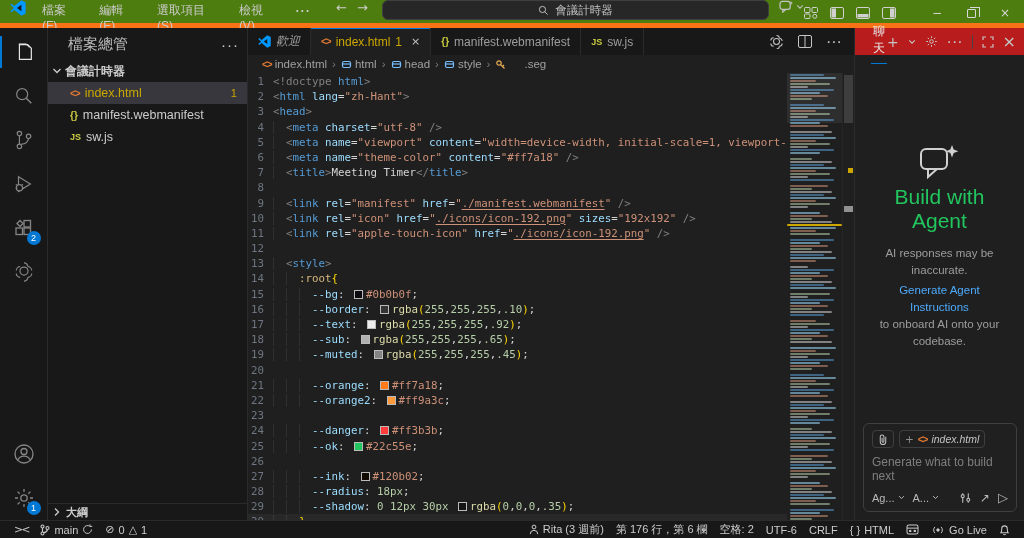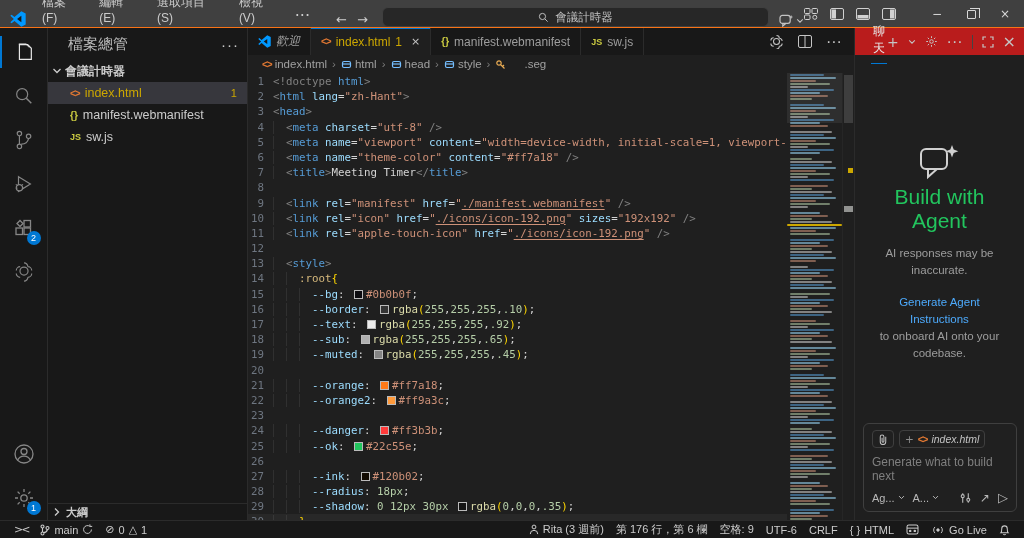--- a/index.html
+++ b/index.html
@@ -2,22 +2,22 @@
 <html><head>
 <meta charset="utf-8">
 <style>
   * { margin:0; padding:0; box-sizing:border-box; }
   html,body { width:1024px; height:538px; overflow:hidden; background:#181818;
     font-family:"Liberation Sans", sans-serif; }
   .uic { font-family:"DejaVu Sans", sans-serif; }
   .window { width:1024px; height:538px; display:flex; flex-direction:column; color:#ccc; }
 
   
-  .titlebar { height:28px; background:#404040; display:flex; align-items:flex-end; flex:0 0 28px;
-    border-bottom:1px solid #f97316; }
+  .titlebar { height:28px; background:#4d7c0f; display:flex; align-items:flex-start; flex:0 0 28px;
+    border-bottom:5px solid #f97316; }
   .vs-logo { width:16px; height:16px; margin:0 8px 0 10px; flex:0 0 16px; }
   .menus { display:flex; gap:2px; font-size:12px; color:#cccccc; }
   .menu-item { padding:2px 8px; border-radius:4px; cursor:default; }
   .nav-arrows { display:flex; gap:10px; margin-left:18px; color:#cfcfcf; font-size:13px; }
   .cmd-center { margin-left:14px; width:388px; height:20px; background:#272727; border:1px solid #3f3f3f;
     border-radius:6px; display:flex; align-items:center; justify-content:center; gap:6px; font-size:11.5px; color:#c3c3c3; }
   .copilot-wrap { display:flex; align-items:center; gap:2px; margin-left:10px; color:#c3c3c3; }
   .tb-right { margin-left:auto; display:flex; align-items:center; gap:14px; padding-right:2px; }
   .layout-icons { display:flex; gap:12px; margin-right:10px; }
   .win-controls { display:flex; }
@@ -93,21 +93,21 @@
   
   .chat { flex:1; background:#1f1f1f; display:flex; flex-direction:column; }
   .chat-header { height:27px; display:flex; align-items:center; padding:0 8px 0 16px; background:#b91c1c; flex:0 0 27px; }
   .chat-tab { font-size:12px; color:#e7e7e7; border-bottom:1px solid #0078d4; padding:4px 2px 6px; }
   .chat-actions { margin-left:auto; display:flex; align-items:center; gap:9px; color:#c5c5c5; }
   .chat-divider { width:1px; height:14px; background:#444; }
   .chat-body { flex:1; display:flex; flex-direction:column; align-items:center; text-align:center; padding:0 20px; }
   .chat-hero-icon { margin-top:88px; color:#d0d0d0; }
   .chat-title { margin-top:4px; font-size:21px; color:#22c55e; font-weight:normal;text-align:center; }
   .chat-sub { margin-top:12px; font-size:11.5px; color:#9d9d9d; line-height:1.5; }
-  .chat-link { margin-top:14px; font-size:11.5px; color:#4daafc; line-height:1.5; }
+  .chat-link { margin-top:2px; font-size:11.5px; color:#4daafc; line-height:1.5; }
   .chat-link-suffix { font-size:11.5px; color:#9d9d9d; line-height:1.5; }
   .chat-inputbox { margin:0 7px 8px 8px; border:1px solid #3f3f3f; border-radius:6px; background:#202020;
     padding:6px 8px; display:flex; flex-direction:column; gap:7px; }
   .chip-row { display:flex; gap:5px; align-items:center; }
   .chip { border:1px solid #3f3f3f; border-radius:4px; padding:1px 5px; display:flex; align-items:center;
     gap:4px; font-size:10.5px; color:#c3c3c3; height:18px; }
   .chip .fname { font-style:italic; }
   .chat-placeholder { font-size:12px; color:#7f7f7f; text-align:left; }
   .chat-foot { display:flex; align-items:center; gap:8px; color:#b8b8b8; font-size:11px; }
   .foot-dd { display:flex; align-items:center; gap:3px; }
@@ -697,21 +697,21 @@
       <span class="st-item">
         <svg width="10" height="11" viewBox="0 0 12 13">
             <g fill="none" stroke="#ccc" stroke-width="1.2">
               <circle cx="6" cy="3.5" r="2.3"></circle>
               <path d="M1.5 12 a4.5 4.5 0 0 1 9 0"></path>
             </g>
           </svg>
         <span>Rita (3 週前)</span>
       </span>
       <span class="st-item">第 176 行，第 6 欄</span>
-      <span class="st-item">空格: 9</span>
+      <span class="st-item">空格: 2</span>
       <span class="st-item">UTF-6</span>
       <span class="st-item">CRLF</span>
       <span class="st-item">
         <span>{ }</span>
         <span>HTML</span>
       </span>
       <span class="st-item">
         <svg width="13" height="11" viewBox="0 0 14 12">
             <g fill="none" stroke="#ccc" stroke-width="1.1">
               <rect x="1" y="1" width="12" height="10" rx="2"></rect>

